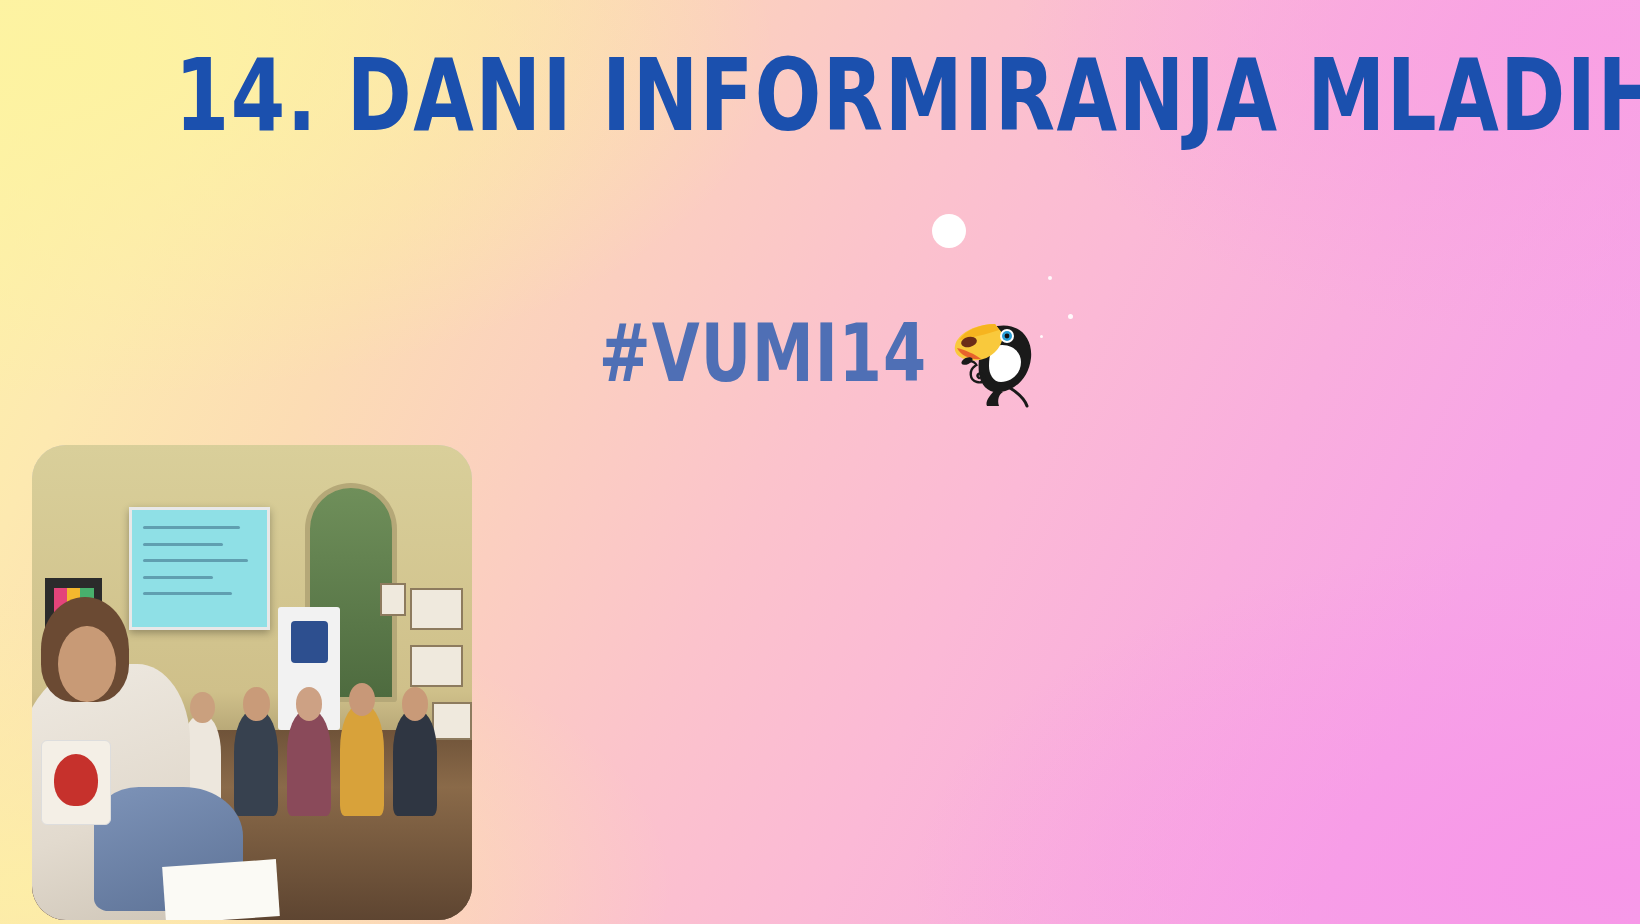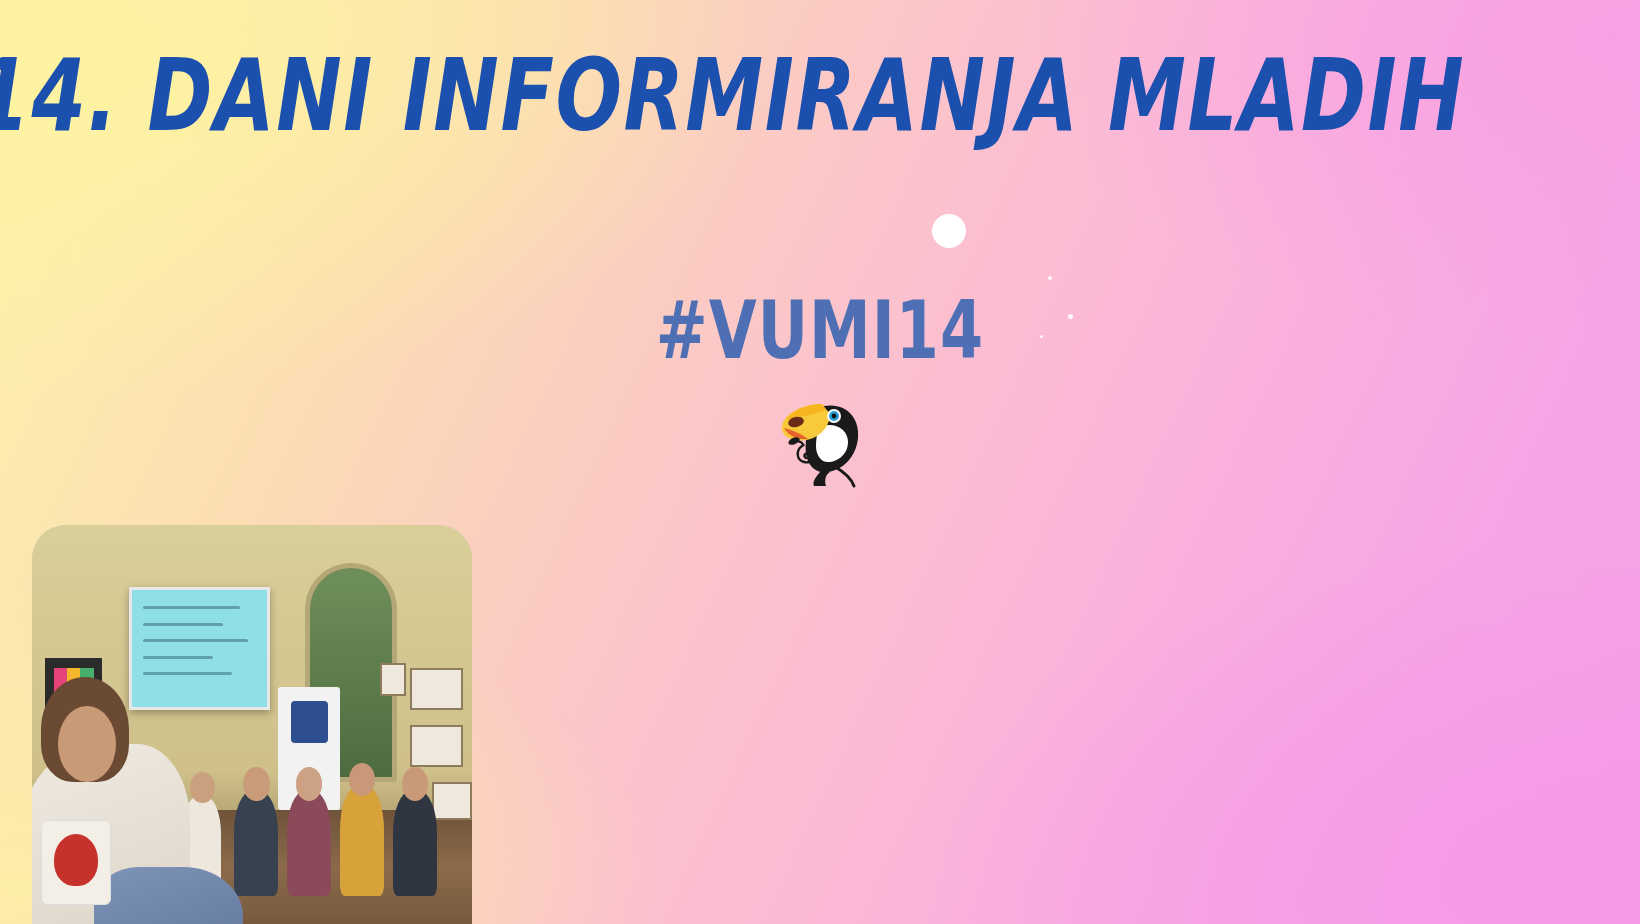--- a/index.html
+++ b/index.html
@@ -44,22 +44,21 @@
   }
 
   #poster > * { position: relative; z-index: 2; }
 
   
   .title-block {
     position: absolute;
     top: 46px;
     left: 0;
     width: 1640px;
-    text-align: left;
-    font-style: italic;
+    text-align: right;
   }
 
   .main-title {
     font-family: "DejaVu Sans", sans-serif;
     font-weight: 700;
     font-size: 76px;
     letter-spacing: 1.5px;
     color: #1b50ae;
     text-transform: uppercase;
     line-height: 1;
@@ -70,21 +69,20 @@
 
   .hashtag-row {
     position: absolute;
     top: 178px;
     left: 0;
     width: 1640px;
     display: flex;
     align-items: center;
     justify-content: center;
     gap: 18px;
-    flex-direction: column;
   }
 
   .hashtag {
     font-family: "DejaVu Sans", sans-serif;
     font-weight: 700;
     font-size: 62px;
     letter-spacing: 1px;
     color: #4f6fb5;
     text-transform: uppercase;
     line-height: 1;

